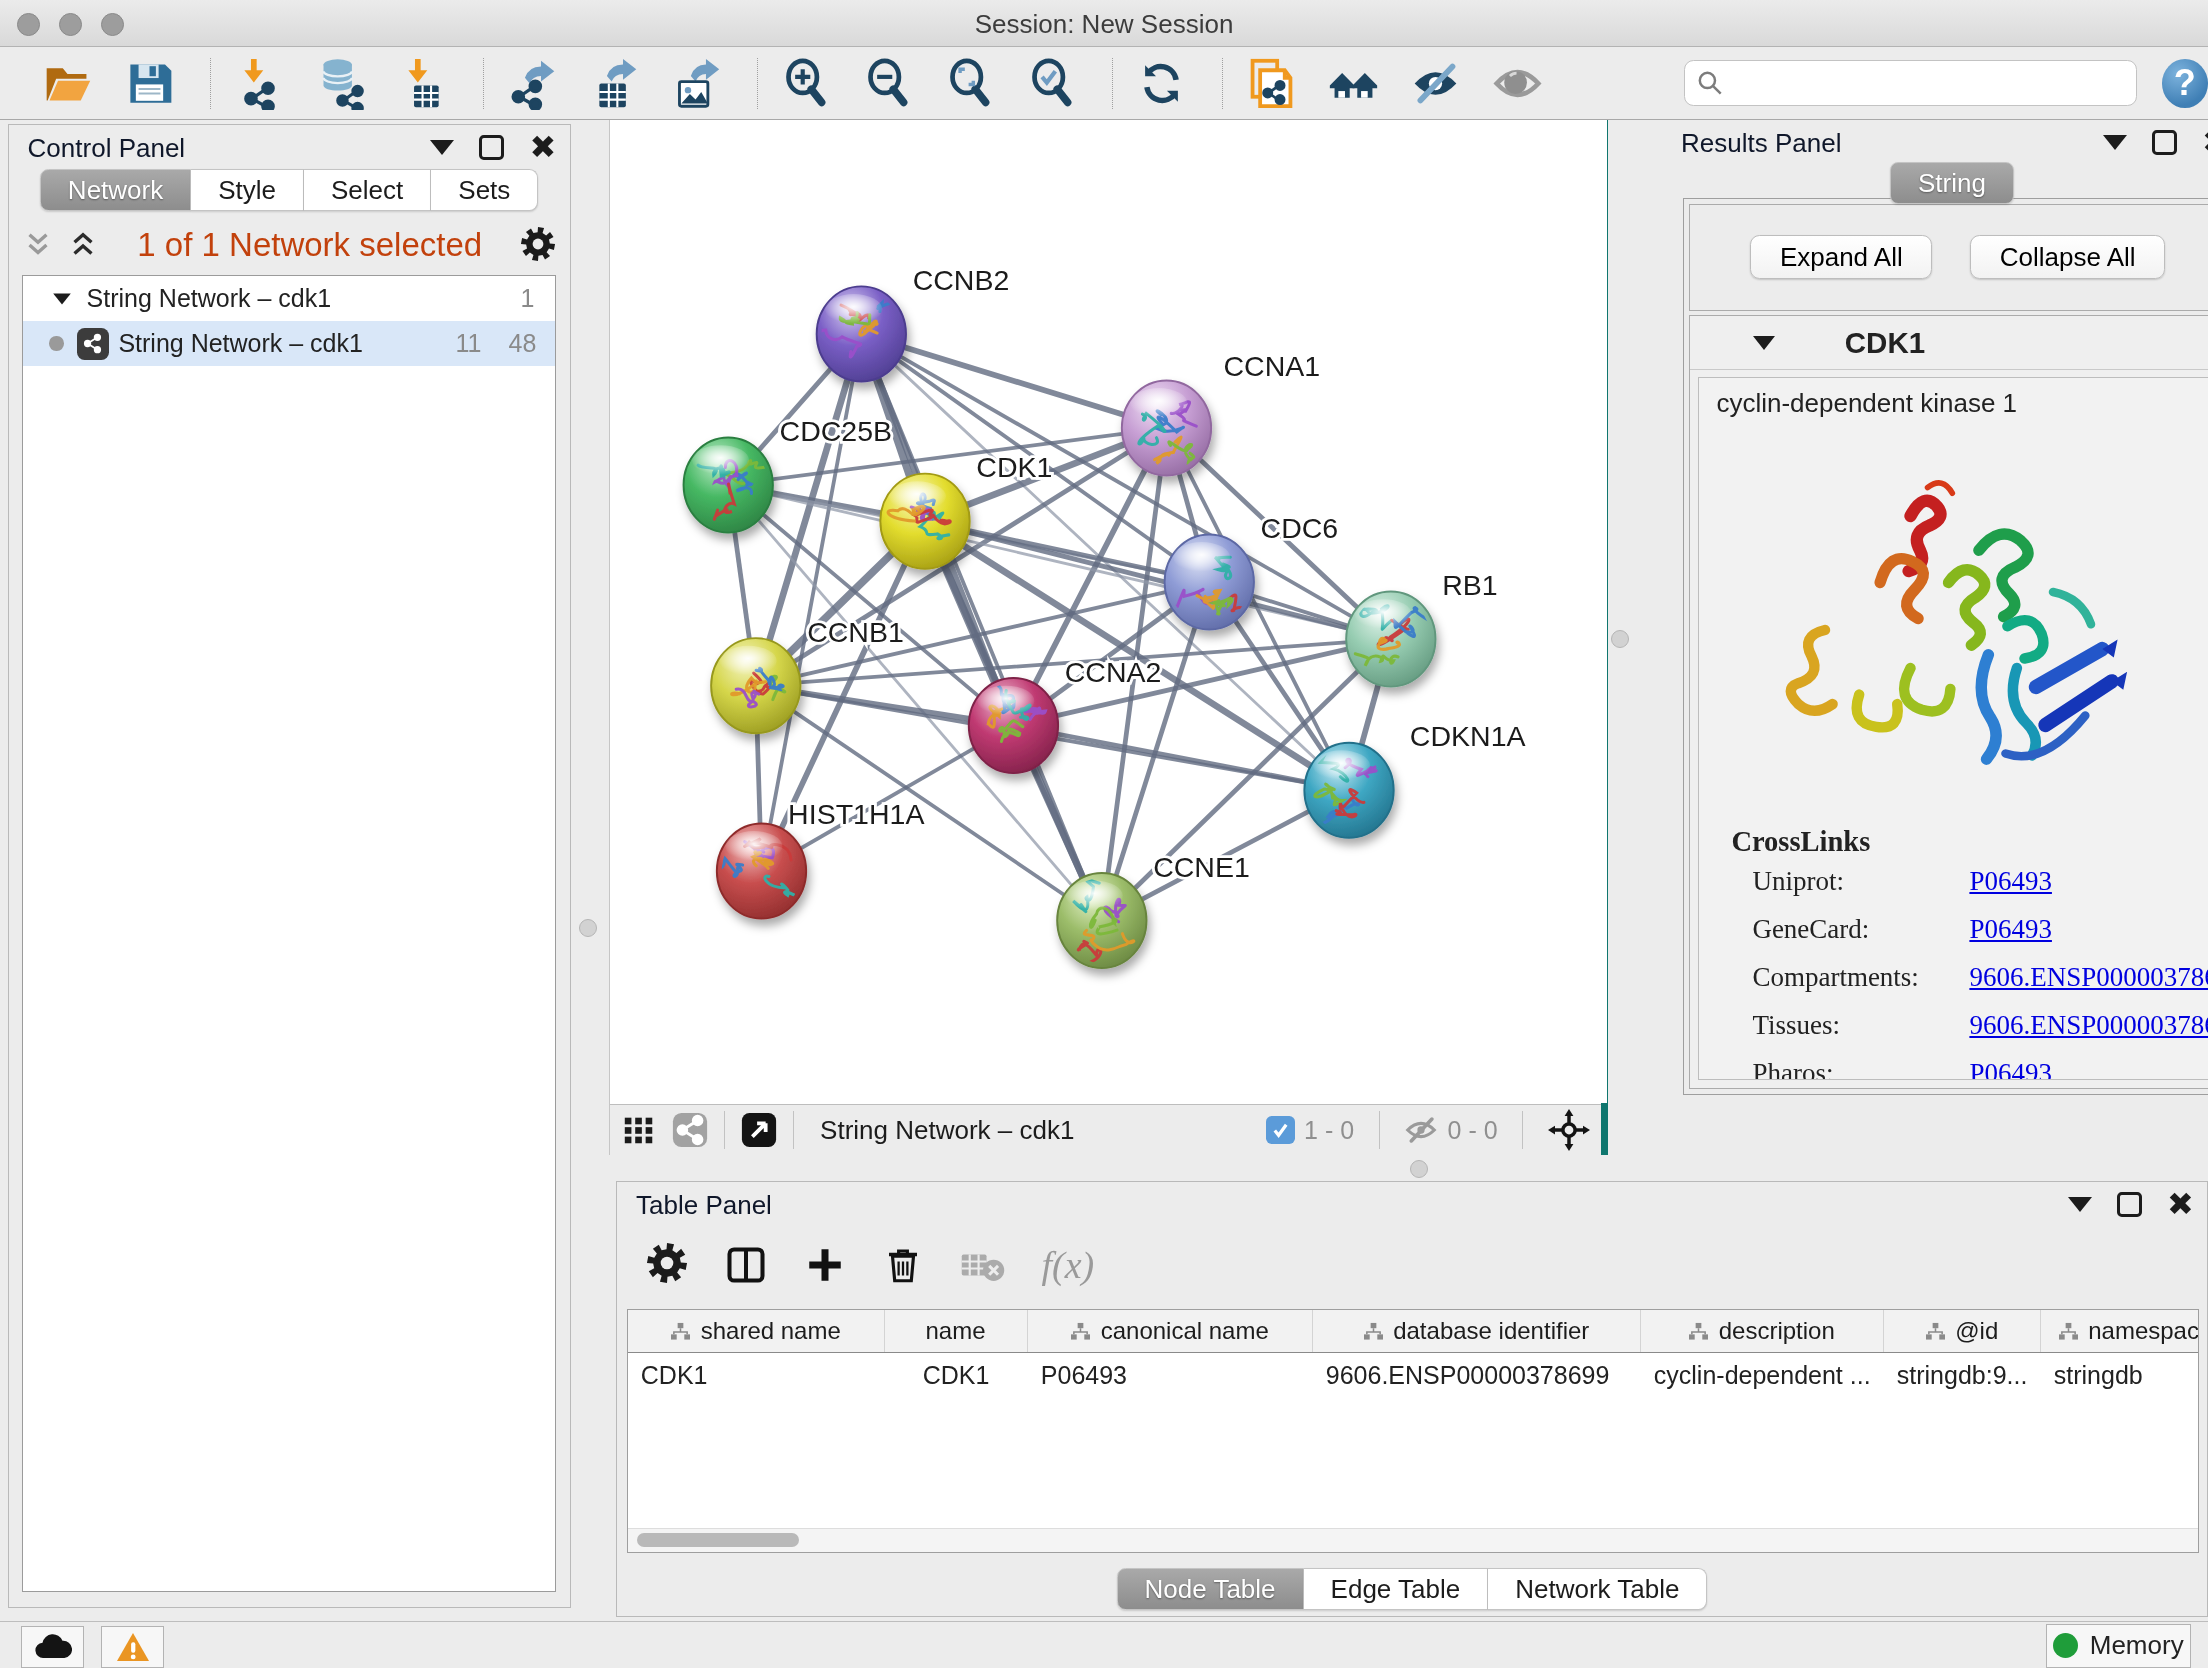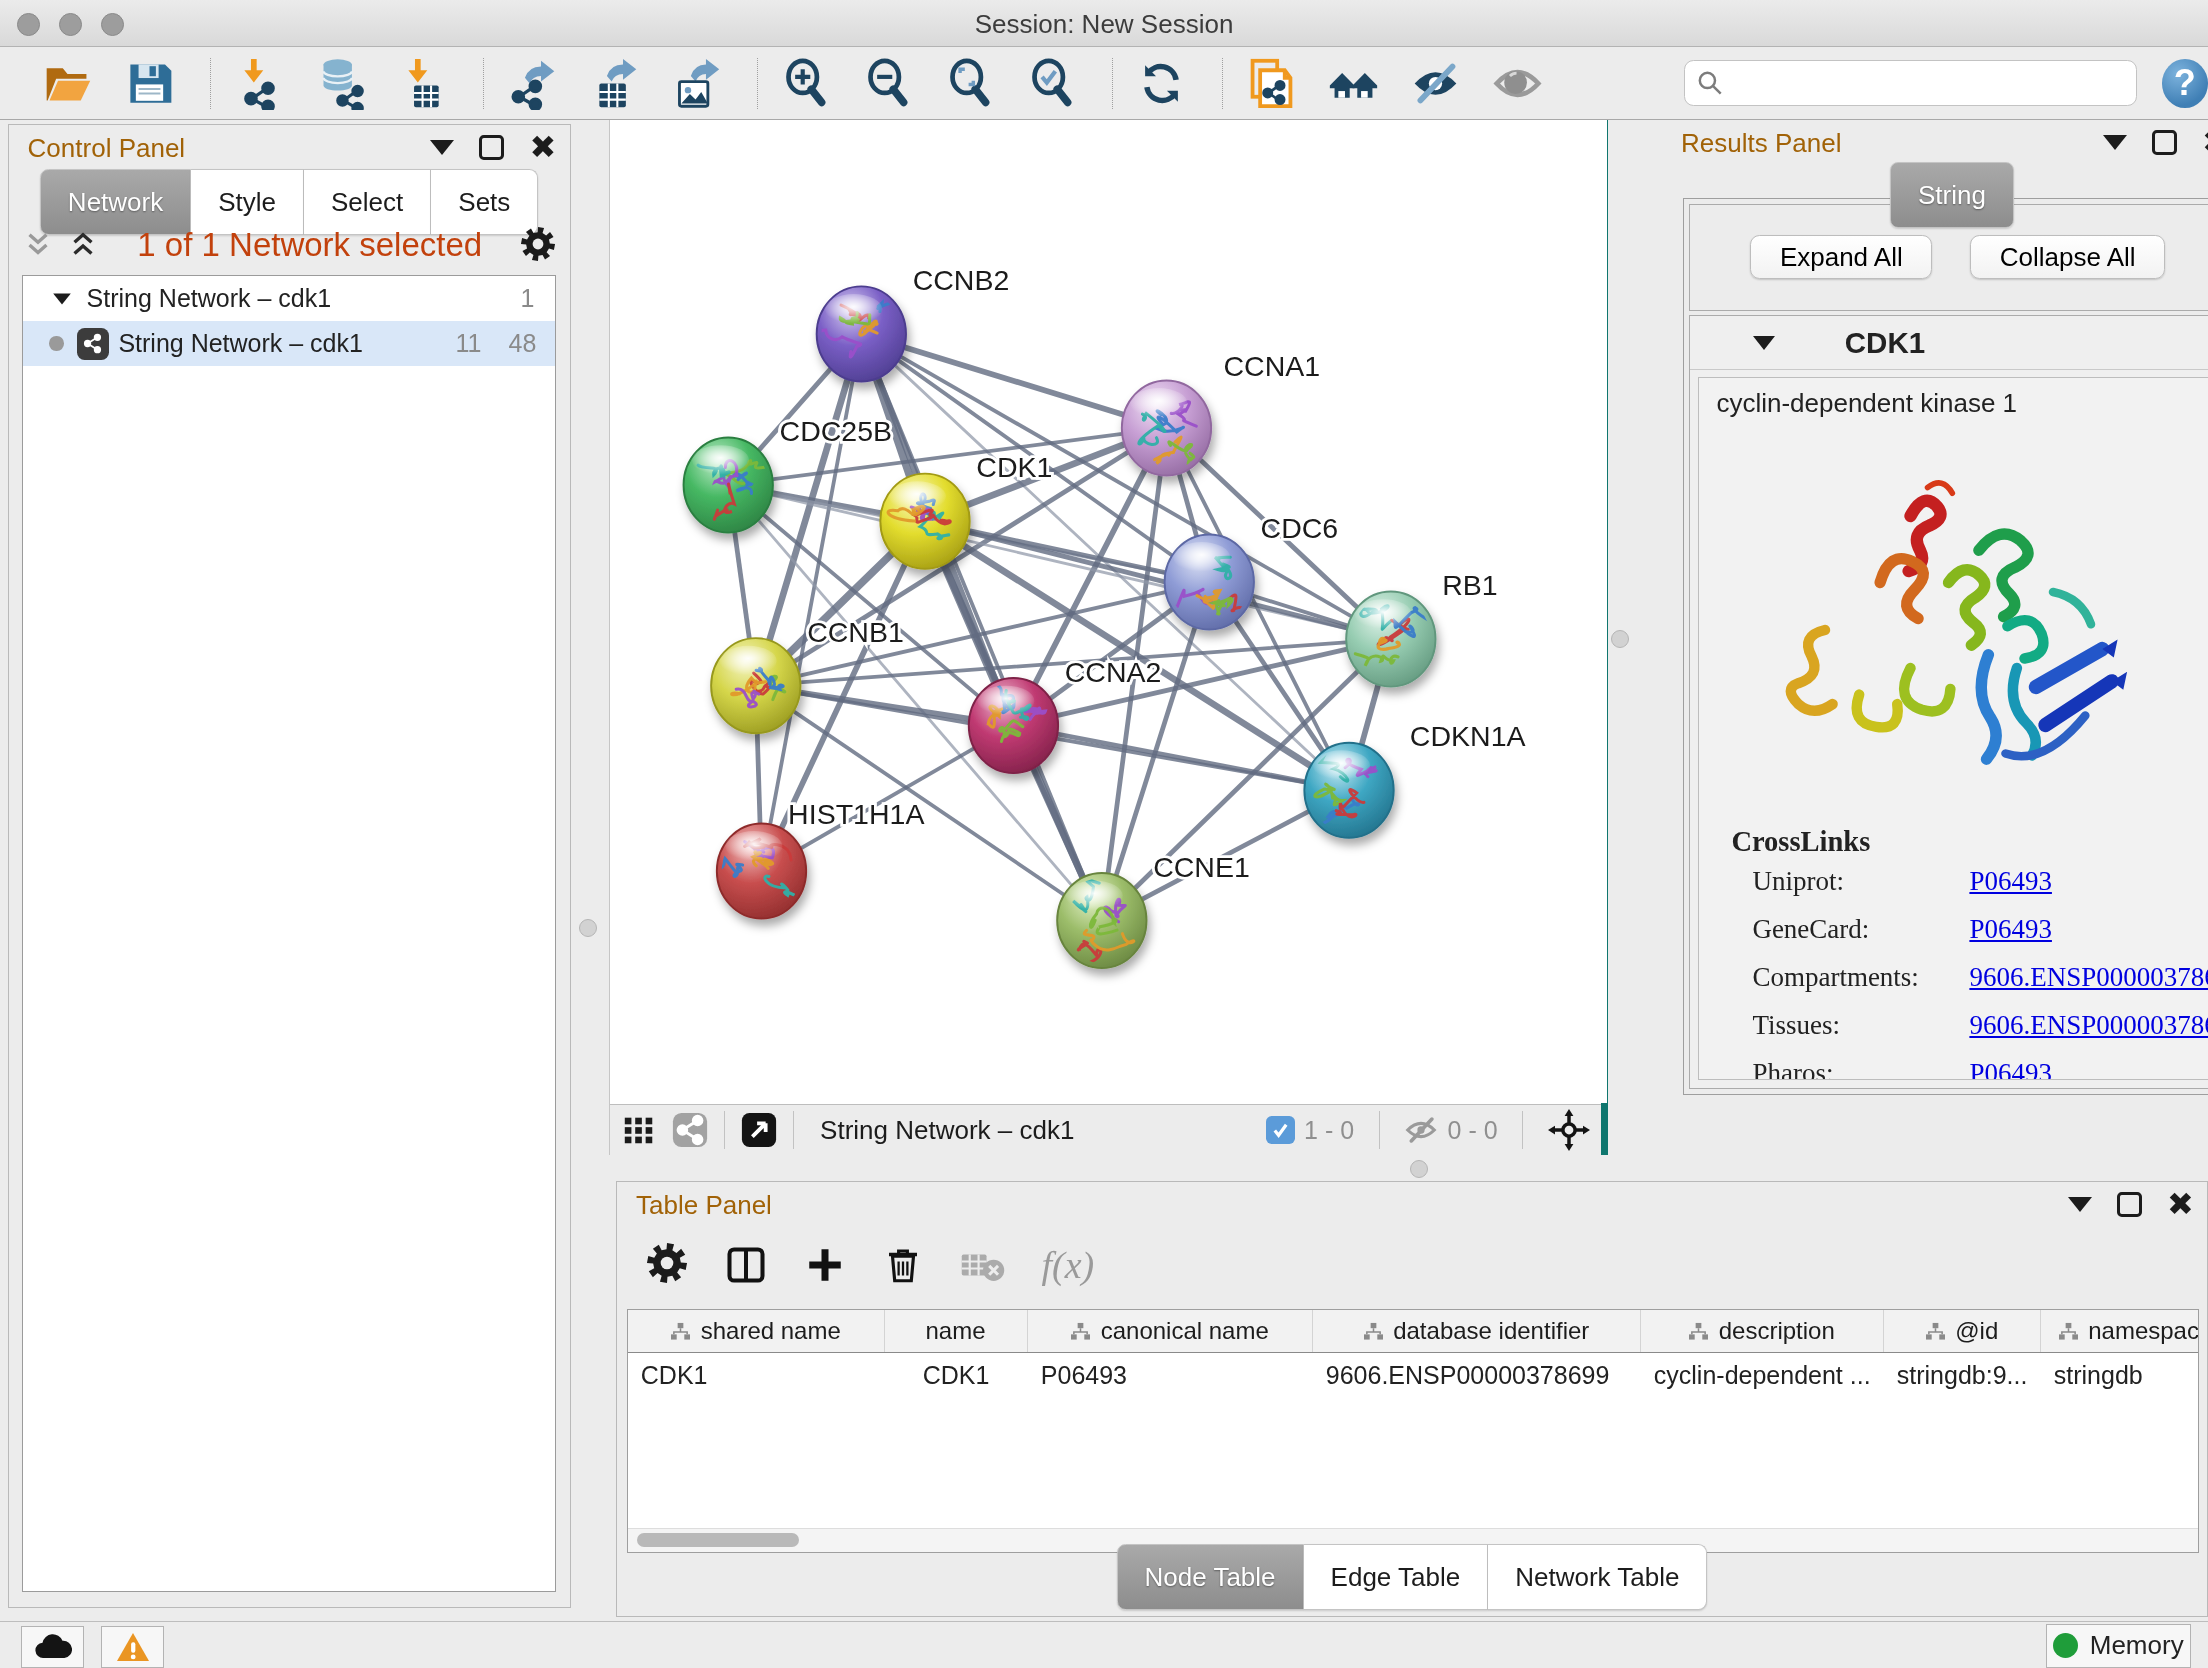--- a/index.html
+++ b/index.html
@@ -15,29 +15,29 @@
   
   .toolbar{position:absolute;left:0;top:47px;width:100%;height:73px;background:#ececec;border-bottom:1px solid #a8a8a8;display:flex;align-items:center;padding-left:38px;box-sizing:border-box}
   .tb-btn{width:59px;height:59px;display:flex;align-items:center;justify-content:center;margin-right:23px;flex:none}
   .tb-sep{width:0;height:51px;border-left:1.9px dotted #9f9f9f;margin:0 19px 0 7.6px;flex:none}
   .search-wrap{margin-left:114px;width:487px;height:46px;background:#fff;border:1.9px solid #c3c3c3;border-radius:9.5px;display:flex;align-items:center;padding-left:11.4px;box-sizing:border-box}
   .search-wrap input{border:none;outline:none;font-size:25px;flex:1;background:transparent;margin-left:7.6px;font-family:"Liberation Sans",sans-serif}
   .help-btn{margin-left:25px;width:49px;height:49px;border-radius:50%;background:radial-gradient(circle at 35% 30%,#7db3dd,#3f7fb5 70%);color:#fff;font-size:36px;font-weight:bold;display:flex;align-items:center;justify-content:center;border:none;cursor:pointer}
 
   
   .panel{position:absolute;background:#ececec;border:1px solid #b9b9b9;box-sizing:border-box}
-  .panel-title{position:absolute;left:19px;top:7.6px;font-size:26px;color:#a16207}
+  .panel-title{position:absolute;left:19px;top:7.6px;font-size:26px;color:#0f172a}
   .win-controls{position:absolute;right:13.3px;top:9.5px;display:flex;gap:25px;align-items:center}
   .wc-min{width:0;height:0;border-left:12.4px solid transparent;border-right:12.4px solid transparent;border-top:15px solid #1c1c1c}
   .wc-float{width:19px;height:19px;border:3.3px solid #1c1c1c;border-radius:4.8px;background:transparent}
   .wc-close{font-size:32px;font-weight:bold;color:#1c1c1c;line-height:19px;font-family:"DejaVu Sans",sans-serif}
 
   
   .seg{display:flex;justify-content:center}
-  .seg .tab{height:40px;padding:12px 27px;background:#fff;border:1px solid #c4c4c4;border-left:none;font-size:26px;display:flex;align-items:center;color:#1c1c1c;box-shadow:0 1px 1.9px rgba(0,0,0,.15)}
+  .seg .tab{height:40px;padding:0 27px;background:#fff;border:1px solid #c4c4c4;border-left:none;font-size:26px;display:flex;align-items:center;color:#1c1c1c;box-shadow:0 1px 1.9px rgba(0,0,0,.15)}
   .seg .tab:first-child{border-left:1px solid #c4c4c4;border-radius:8.6px 0 0 8.6px}
   .seg .tab:last-child{border-radius:0 8.6px 8.6px 0}
   .seg .tab.sel{background:linear-gradient(#a9a9a9,#8d8d8d);color:#fff;text-shadow:0 1px 1.9px rgba(0,0,0,.4)}
 
   
   #control-panel{left:7.6px;top:124px;width:563px;height:1484px}
   #cp-tabs{position:absolute;left:0;right:0;top:44px}
   .cp-actionrow{position:absolute;left:13.3px;right:13.3px;top:97px;height:46px;display:flex;align-items:center}
   .cp-actionrow .status{flex:1;text-align:center;font-size:33px;color:#c2410c}
   .tree-box{position:absolute;left:13.3px;right:13.3px;top:150px;bottom:15px;background:#fff;border:1px solid #9b9b9b}

